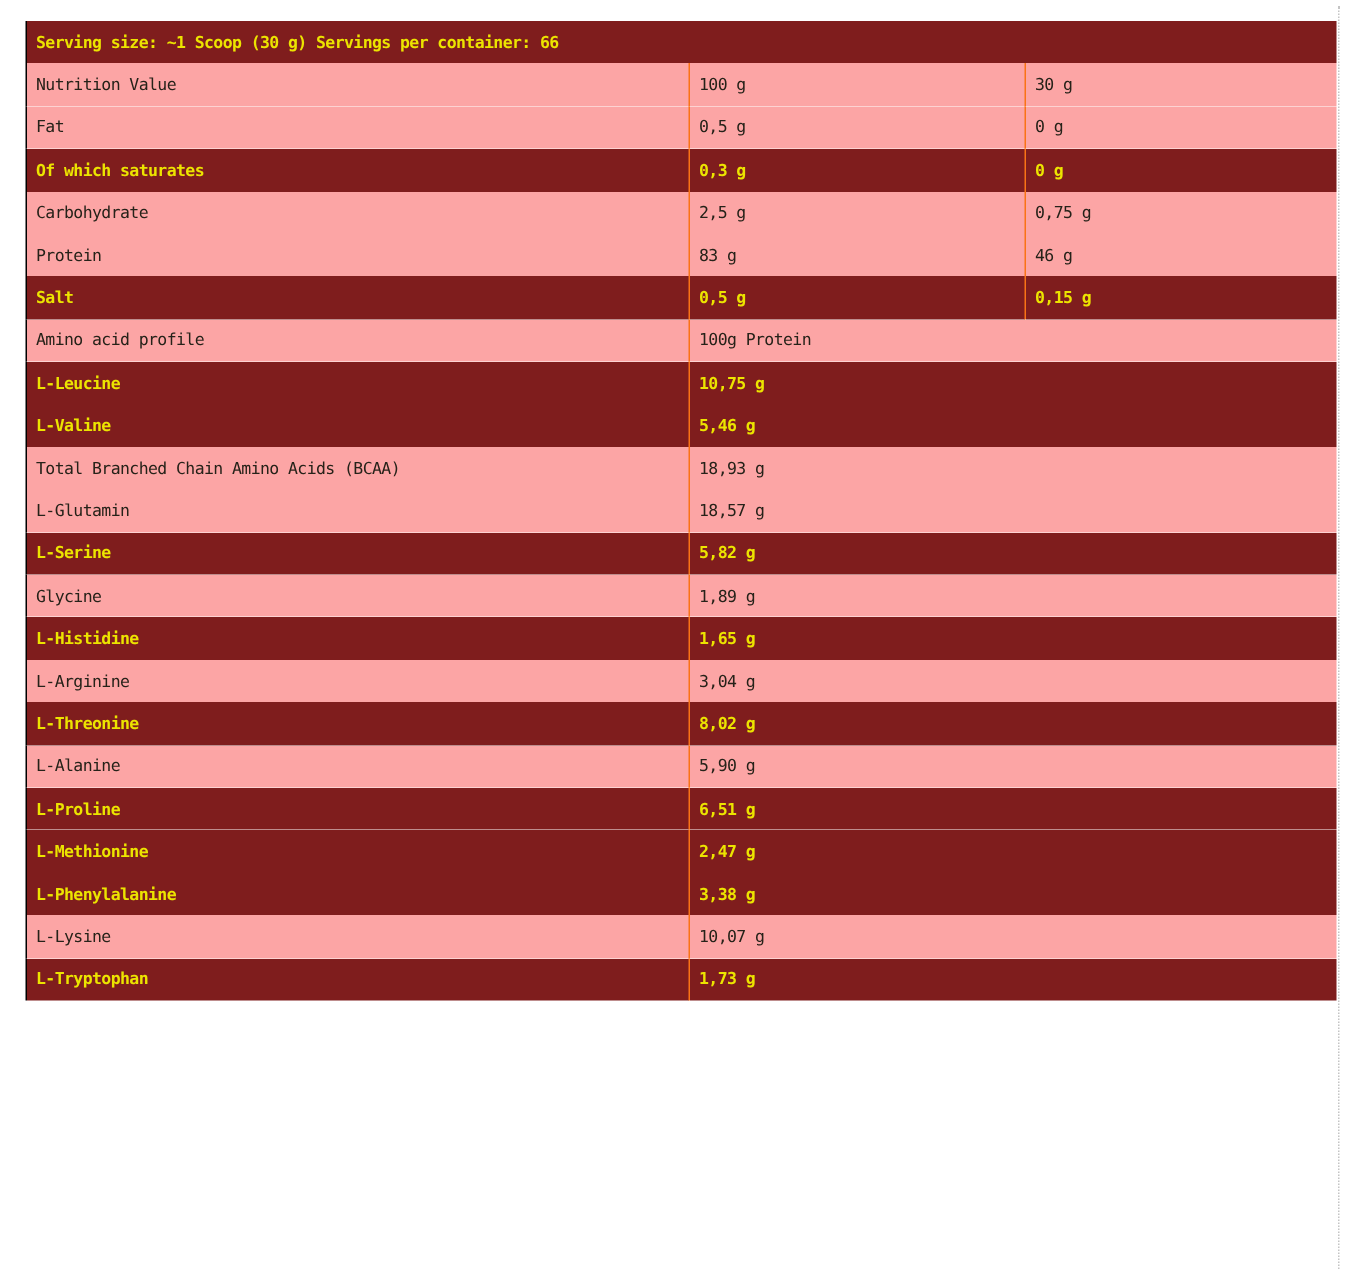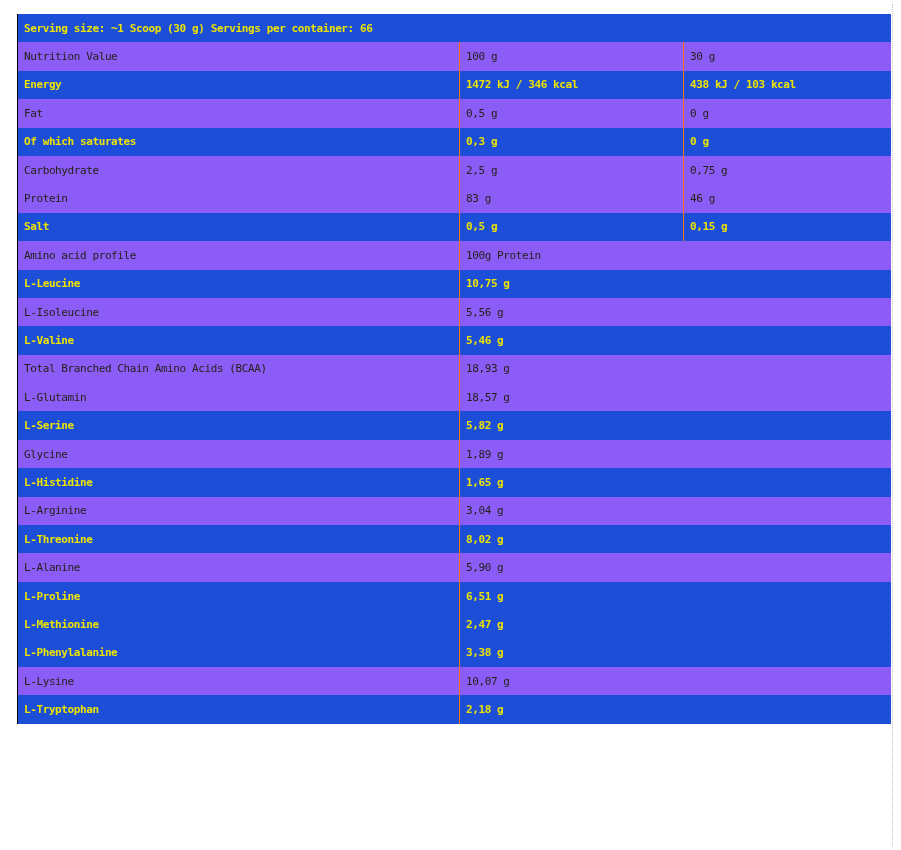--- a/index.html
+++ b/index.html
@@ -29,26 +29,26 @@
   table.nutri td {
     height: 28.4px;
     padding: 0 4px 0 6px;
     font-size: 11px;
     letter-spacing: -0.4px;
     vertical-align: middle;
     white-space: nowrap;
     overflow: hidden;
   }
   tr.dark {
-    background: #1d4ed8;
+    background: #7f1d1d;
     color: #ece400;
     font-weight: bold;
   }
   tr.light {
-    background: #8b5cf6;
+    background: #fca5a5;
     color: #262219;
   }
   td.val {
     border-left: 1px solid #f97316;
     padding-left: 8px;
   }
   td.indent {
     padding-left: 21px;
   }
   .edge-line {
@@ -72,25 +72,20 @@
     </colgroup>
     <tbody>
         <tr class="dark">
           <td colspan="3" class="label">Serving size: ~1 Scoop (30 g) Servings per container: 66</td>
         </tr>
         <tr class="light">
           <td class="label">Nutrition Value</td>
           <td class="val">100 g</td>
           <td class="val">30 g</td>
         </tr>
-        <tr class="dark">
-          <td class="label">Energy</td>
-          <td class="val">1472 kJ / 346 kcal</td>
-          <td class="val">438 kJ / 103 kcal</td>
-        </tr>
         <tr class="light">
           <td class="label">Fat</td>
           <td class="val">0,5 g</td>
           <td class="val">0 g</td>
         </tr>
         <tr class="dark">
           <td class="label indent">Of which saturates</td>
           <td class="val">0,3 g</td>
           <td class="val">0 g</td>
         </tr>
@@ -109,24 +104,20 @@
           <td class="val">0,5 g</td>
           <td class="val">0,15 g</td>
         </tr>
         <tr class="light">
           <td class="label">Amino acid profile</td>
           <td colspan="2" class="val">100g Protein</td>
         </tr>
         <tr class="dark">
           <td class="label">L-Leucine</td>
           <td colspan="2" class="val">10,75 g</td>
-        </tr>
-        <tr class="light">
-          <td class="label">L-Isoleucine</td>
-          <td colspan="2" class="val">5,56 g</td>
         </tr>
         <tr class="dark">
           <td class="label">L-Valine</td>
           <td colspan="2" class="val">5,46 g</td>
         </tr>
         <tr class="light">
           <td class="label">Total Branched Chain Amino Acids (BCAA)</td>
           <td colspan="2" class="val">18,93 g</td>
         </tr>
         <tr class="light">
@@ -168,18 +159,18 @@
         <tr class="dark">
           <td class="label">L-Phenylalanine</td>
           <td colspan="2" class="val">3,38 g</td>
         </tr>
         <tr class="light">
           <td class="label">L-Lysine</td>
           <td colspan="2" class="val">10,07 g</td>
         </tr>
         <tr class="dark">
           <td class="label">L-Tryptophan</td>
-          <td colspan="2" class="val">2,18 g</td>
+          <td colspan="2" class="val">1,73 g</td>
         </tr>
       </tbody>
   </table>
   <div class="edge-line"></div>
 </div>
 
 </body></html>

